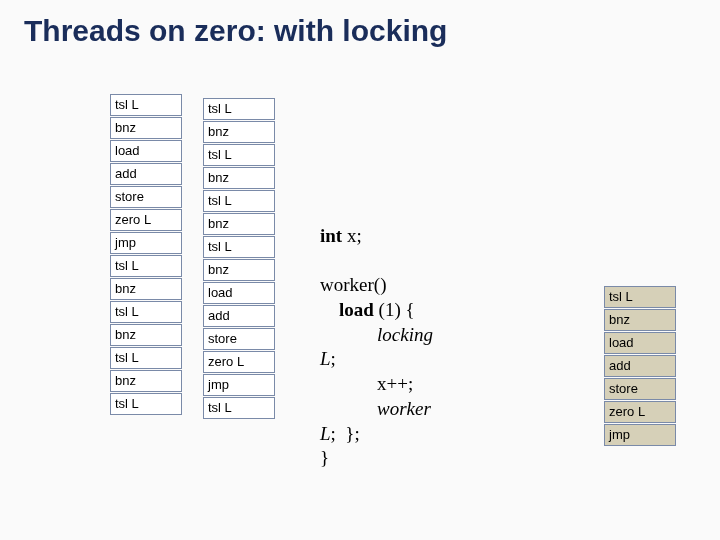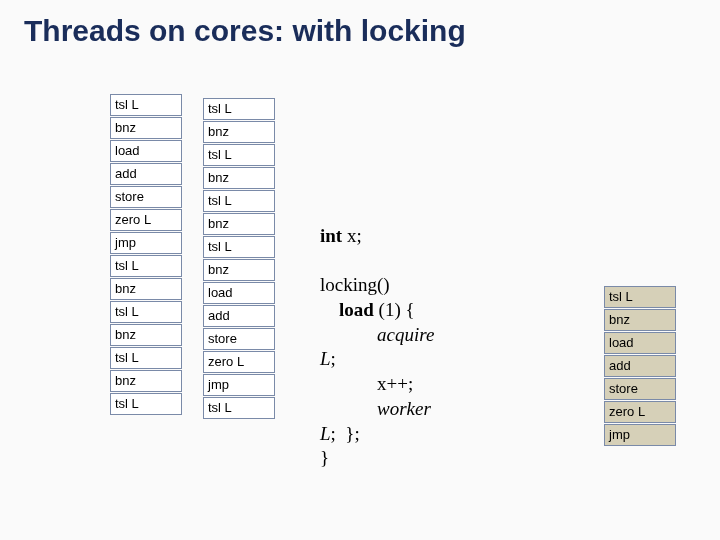--- a/index.html
+++ b/index.html
@@ -50,21 +50,21 @@
     color: #000;
     line-height: 1.3;
     white-space: pre;
   }
   .kw { font-weight: bold; }
   .ital { font-style: italic; }
 </style>
 </head>
 <body>
 
-<div class="title">Threads on cores: with locking</div>
+<div class="title">Threads on zero: with locking</div>
 
 <div class="col col1" id="col1">
     <div class="cell">tsl L</div>
     <div class="cell">bnz</div>
     <div class="cell">load</div>
     <div class="cell">add</div>
     <div class="cell">store</div>
     <div class="cell">zero L</div>
     <div class="cell">jmp</div>
     <div class="cell">tsl L</div>
@@ -96,20 +96,20 @@
     <div class="cell hl">bnz</div>
     <div class="cell hl">load</div>
     <div class="cell hl">add</div>
     <div class="cell hl">store</div>
     <div class="cell hl">zero L</div>
     <div class="cell hl">jmp</div>
   </div>
 
 <div class="codeblock"><span class="kw">int</span><span> x;</span>
 
-<span>locking()</span>
+<span>worker()</span>
     <span class="kw">load</span><span> (1) {</span>
-            <span class="ital">acquire</span>
+            <span class="ital">locking</span>
 <span class="ital">L</span><span>;</span>
             <span>x++;</span>
             <span class="ital">worker</span>
 <span class="ital">L</span><span>;  };</span>
 <span>}</span></div>
 
 </body></html>

